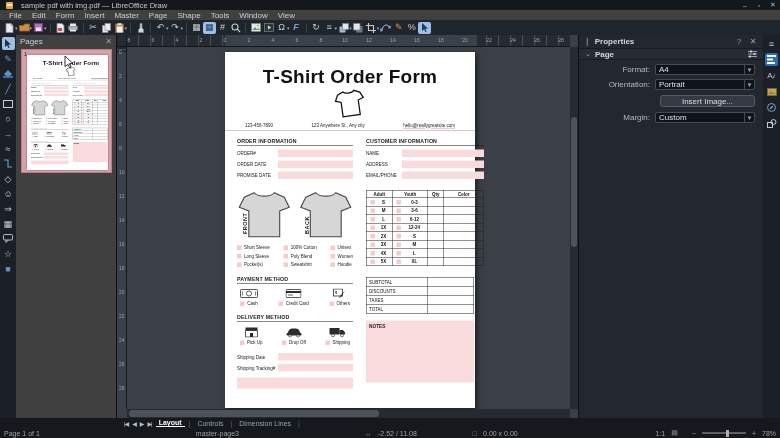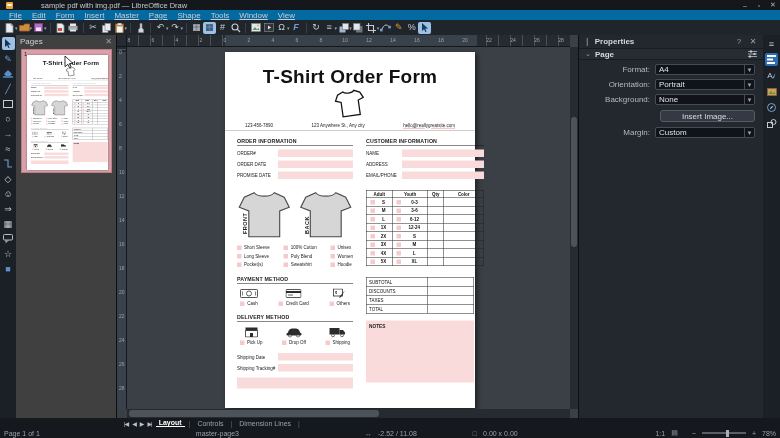--- a/index.html
+++ b/index.html
@@ -7,27 +7,27 @@
     font-family:"Liberation Sans", sans-serif; -webkit-font-smoothing:antialiased; }
   #app { position:relative; width:780px; height:438px; background:#1b2026; color:#c9cdd3; }
 
   
   .titlebar { position:absolute; left:0; top:0; width:100%; height:10px; background:#14181d;
     display:flex; align-items:center; font-size:7.5px; color:#c3c7cd; }
   .appicon { width:7px; height:7px; background:#e8a33d; border-radius:1px; margin:0 4px 0 6px;
     position:relative; }
   .appicon:after { content:""; position:absolute; left:1px; top:2px; width:5px; height:2px;
     background:#fff7e8; border-radius:1px; }
-  .win-title { flex:0 0 auto; margin-left:24px; white-space:nowrap; }
+  .win-title { flex:0 0 auto; margin-left:4px; white-space:nowrap; }
   .win-spacer { flex:1; }
   .winbtn { width:14px; text-align:center; font-size:7px; color:#aeb3b9; cursor:default; }
 
   
-  .menubar { position:absolute; left:0; top:10px; width:100%; height:10px; background:#0369a1;
-    display:flex; align-items:center; font-size:8px; color:#c9cdd3; padding-left:4px;text-decoration:underline; }
+  .menubar { position:absolute; left:0; top:10px; width:100%; height:10px; background:#404040;
+    display:flex; align-items:center; font-size:8px; color:#c9cdd3; padding-left:4px; }
   .menubar span { padding:0 5px; }
 
   
   .toolbar { position:absolute; left:0; top:20px; width:100%; height:15px; background:#20252b;
     display:flex; align-items:center; padding-left:3px; font-size:9px; }
   .ti { width:13px; height:12px; display:flex; align-items:center; justify-content:center;
     color:#c8cdd3; font-size:9px; line-height:1; border-radius:2px; flex:0 0 auto; }
   .ti svg { display:block; }
   .ti.active { background:#9dc1e4; color:#1b3a5c; }
   .tsep { width:1px; height:10px; background:#3a4048; margin:0 3px; flex:0 0 auto; }
@@ -1010,27 +1010,20 @@
           <span class="arr">▼</span>
         </span>
     </div>
     <div class="prow">
       <span class="plab">Orientation:</span>
       <span class="pselect">
           <span>Portrait</span>
           <span class="arr">▼</span>
         </span>
     </div>
-    <div class="prow">
-      <span class="plab">Background:</span>
-      <span class="pselect">
-          <span>None</span>
-          <span class="arr">▼</span>
-        </span>
-    </div>
     <div class="pbtn-row">
       <span class="pbtn">Insert Image...</span>
     </div>
     <div class="prow">
       <span class="plab">Margin:</span>
       <span class="pselect">
           <span>Custom</span>
           <span class="arr">▼</span>
         </span>
     </div>

